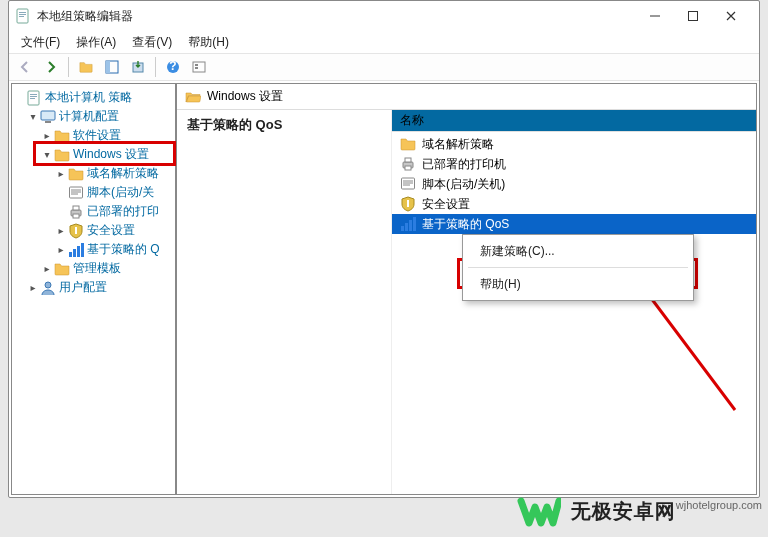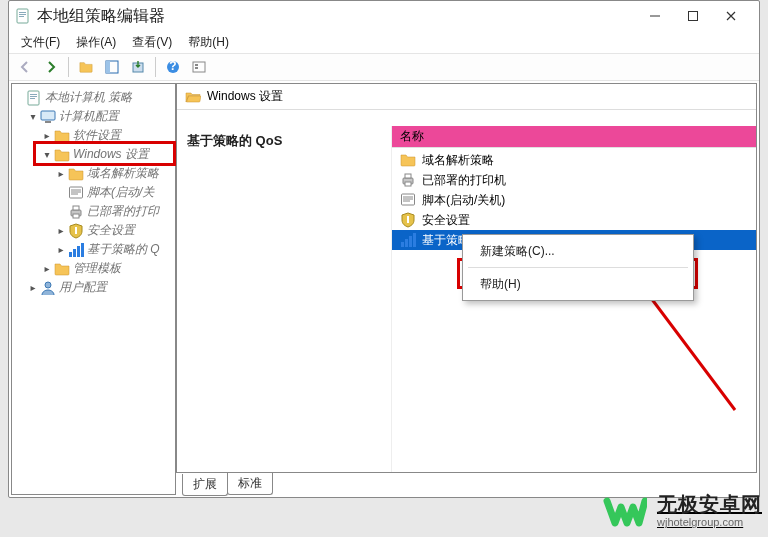--- a/index.html
+++ b/index.html
@@ -7,21 +7,21 @@
 
   .window {
     position: absolute; left: 8px; top: 0; width: 752px; height: 498px;
     background: #fff; border: 1px solid #888; border-radius: 2px;
     display: flex; flex-direction: column;
   }
 
   
   .titlebar { height: 30px; display: flex; align-items: center; padding: 0 6px; }
   .title-icon { width: 16px; height: 16px; margin-right: 6px; }
-  .title-text { flex: 1; font-size: 16px; color: #222; }
+  .title-text { flex: 1; font-size: 12px; color: #222; }
   .win-btns { display: flex; gap: 2px; padding-right: 4px; }
   .win-btn { width: 36px; height: 24px; display: flex; align-items: center; justify-content: center; color: #333; }
   .win-btn svg { width: 12px; height: 12px; }
 
   
   .menubar { height: 22px; display: flex; align-items: center; padding: 0 4px; }
   .menu-item { padding: 2px 8px; color: #222; }
 
   
   .toolbar { height: 28px; display: flex; align-items: center; padding: 0 4px; gap: 2px; border-top: 1px solid #e5e5e5; border-bottom: 1px solid #e5e5e5; background: #fdfdfd; }
@@ -31,37 +31,37 @@
 
   
   .content { flex: 1; display: flex; min-height: 0; }
 
   
   .tree-pane { width: 165px; border: 1px solid #888; margin: 2px 0 2px 2px; background: #fff; overflow: hidden; }
   .tree { padding: 4px 0 0 0; }
   .tree-row { display: flex; align-items: center; height: 19px; padding-right: 2px; white-space: nowrap; position: relative; }
   .tree-row .twisty { width: 14px; text-align: center; color: #555; font-size: 10px; display: inline-block; }
   .tree-row .ticon { width: 16px; height: 16px; margin-right: 3px; flex: 0 0 16px; }
-  .tree-row .label { color: #737373; font-style: italic; }
+  .tree-row .label { color: #0369a1; }
   .indent1 { padding-left: 14px; }
   .indent2 { padding-left: 28px; }
   .indent3 { padding-left: 42px; }
 
   
   .redbox { position: absolute; border: 3px solid #d80000; pointer-events: none; }
 
   
   .right-pane { flex: 1; display: flex; flex-direction: column; margin: 2px 2px 2px 0; }
   .right-body { flex: 1; border: 1px solid #888; background: #fff; display: flex; flex-direction: column; min-height: 0; }
   .path-header { height: 26px; display: flex; align-items: center; padding: 0 8px; gap: 6px; border-bottom: 1px solid #ddd; }
-  .two-col { flex: 1; display: flex; min-height: 0; margin-top: 16px; }
+  .two-col { flex: 1; display: flex; min-height: 0; }
   .desc-col { width: 215px; border-right: 1px solid #eee; padding: 6px 10px; }
   .desc-col h3 { font-size: 13px; font-weight: bold; color: #222; }
   .list-col { flex: 1; display: flex; flex-direction: column; }
-  .list-header { height: 22px; display: flex; align-items: center; padding: 0 8px; border-bottom: 1px solid #e0e0e0; background: #ec4899; }
+  .list-header { height: 22px; display: flex; align-items: center; padding: 0 8px; border-bottom: 1px solid #e0e0e0; background: #0369a1; }
   .list-body { flex: 1; padding: 2px 0; position: relative; }
   .list-row { height: 20px; display: flex; align-items: center; padding: 0 8px; gap: 6px; }
   .list-row.selected { background: #0a64c8; color: #fff; }
   .list-row.selected .label { color: #fff; }
   .list-row .licon { width: 16px; height: 16px; flex: 0 0 16px; }
 
   
   .context-menu {
     position: absolute; left: 462px; top: 234px; width: 232px;
     background: #fff; border: 1px solid #999; box-shadow: 3px 3px 6px rgba(0,0,0,.25);
@@ -74,21 +74,21 @@
   .tabs-row { height: 22px; display: flex; align-items: flex-end; padding-left: 6px; gap: 0; }
   .tab { border: 1px solid #888; border-top: none; background: #fff; padding: 2px 10px; font-size: 12px; color: #333; border-radius: 0 0 3px 3px; margin-right: -1px; }
   .tab.active { background: #fff; position: relative; top: 1px; }
 
   
   .arrow-svg { position: absolute; pointer-events: none; }
 
   
   .watermark { position: absolute; right: 6px; bottom: 4px; display: flex; align-items: center; gap: 10px; }
   .wm-logo { width: 44px; height: 44px; }
-  .wm-text { display: flex; flex-direction: column; line-height: 1.2; text-decoration: underline; }
+  .wm-text { display: flex; flex-direction: row; line-height: 1.2; }
   .wm-cn { font-size: 20px; font-weight: 600; color: #222; letter-spacing: 1px; }
   .wm-en { font-size: 11px; color: #666; }
 </style>
 </head>
 <body>
 
 <svg width="0" height="0" style="position:absolute">
   <defs>
     <g id="i-folder">
       <path d="M1 3h5l1.5 2H15v8a1 1 0 0 1-1 1H2a1 1 0 0 1-1-1V3z" fill="#f6c458" stroke="#c9932b" stroke-width=".5"></path>
@@ -338,24 +338,20 @@
               <div class="list-row selected">
                 <svg class="licon" viewBox="0 0 16 16">
                     <use href="#i-qos"></use>
                   </svg>
                 <span class="label">基于策略的 QoS</span>
               </div>
             </div>
           </div>
         </div>
       </div>
-      <div class="tabs-row">
-        <div class="tab active">扩展</div>
-        <div class="tab">标准</div>
-      </div>
     </div>
 
   </div>
 </div>
 
 <div class="context-menu">
   <div class="ctx-item">新建策略(C)...</div>
   <div class="ctx-sep"></div>
   <div class="ctx-item">帮助(H)</div>
 </div>

